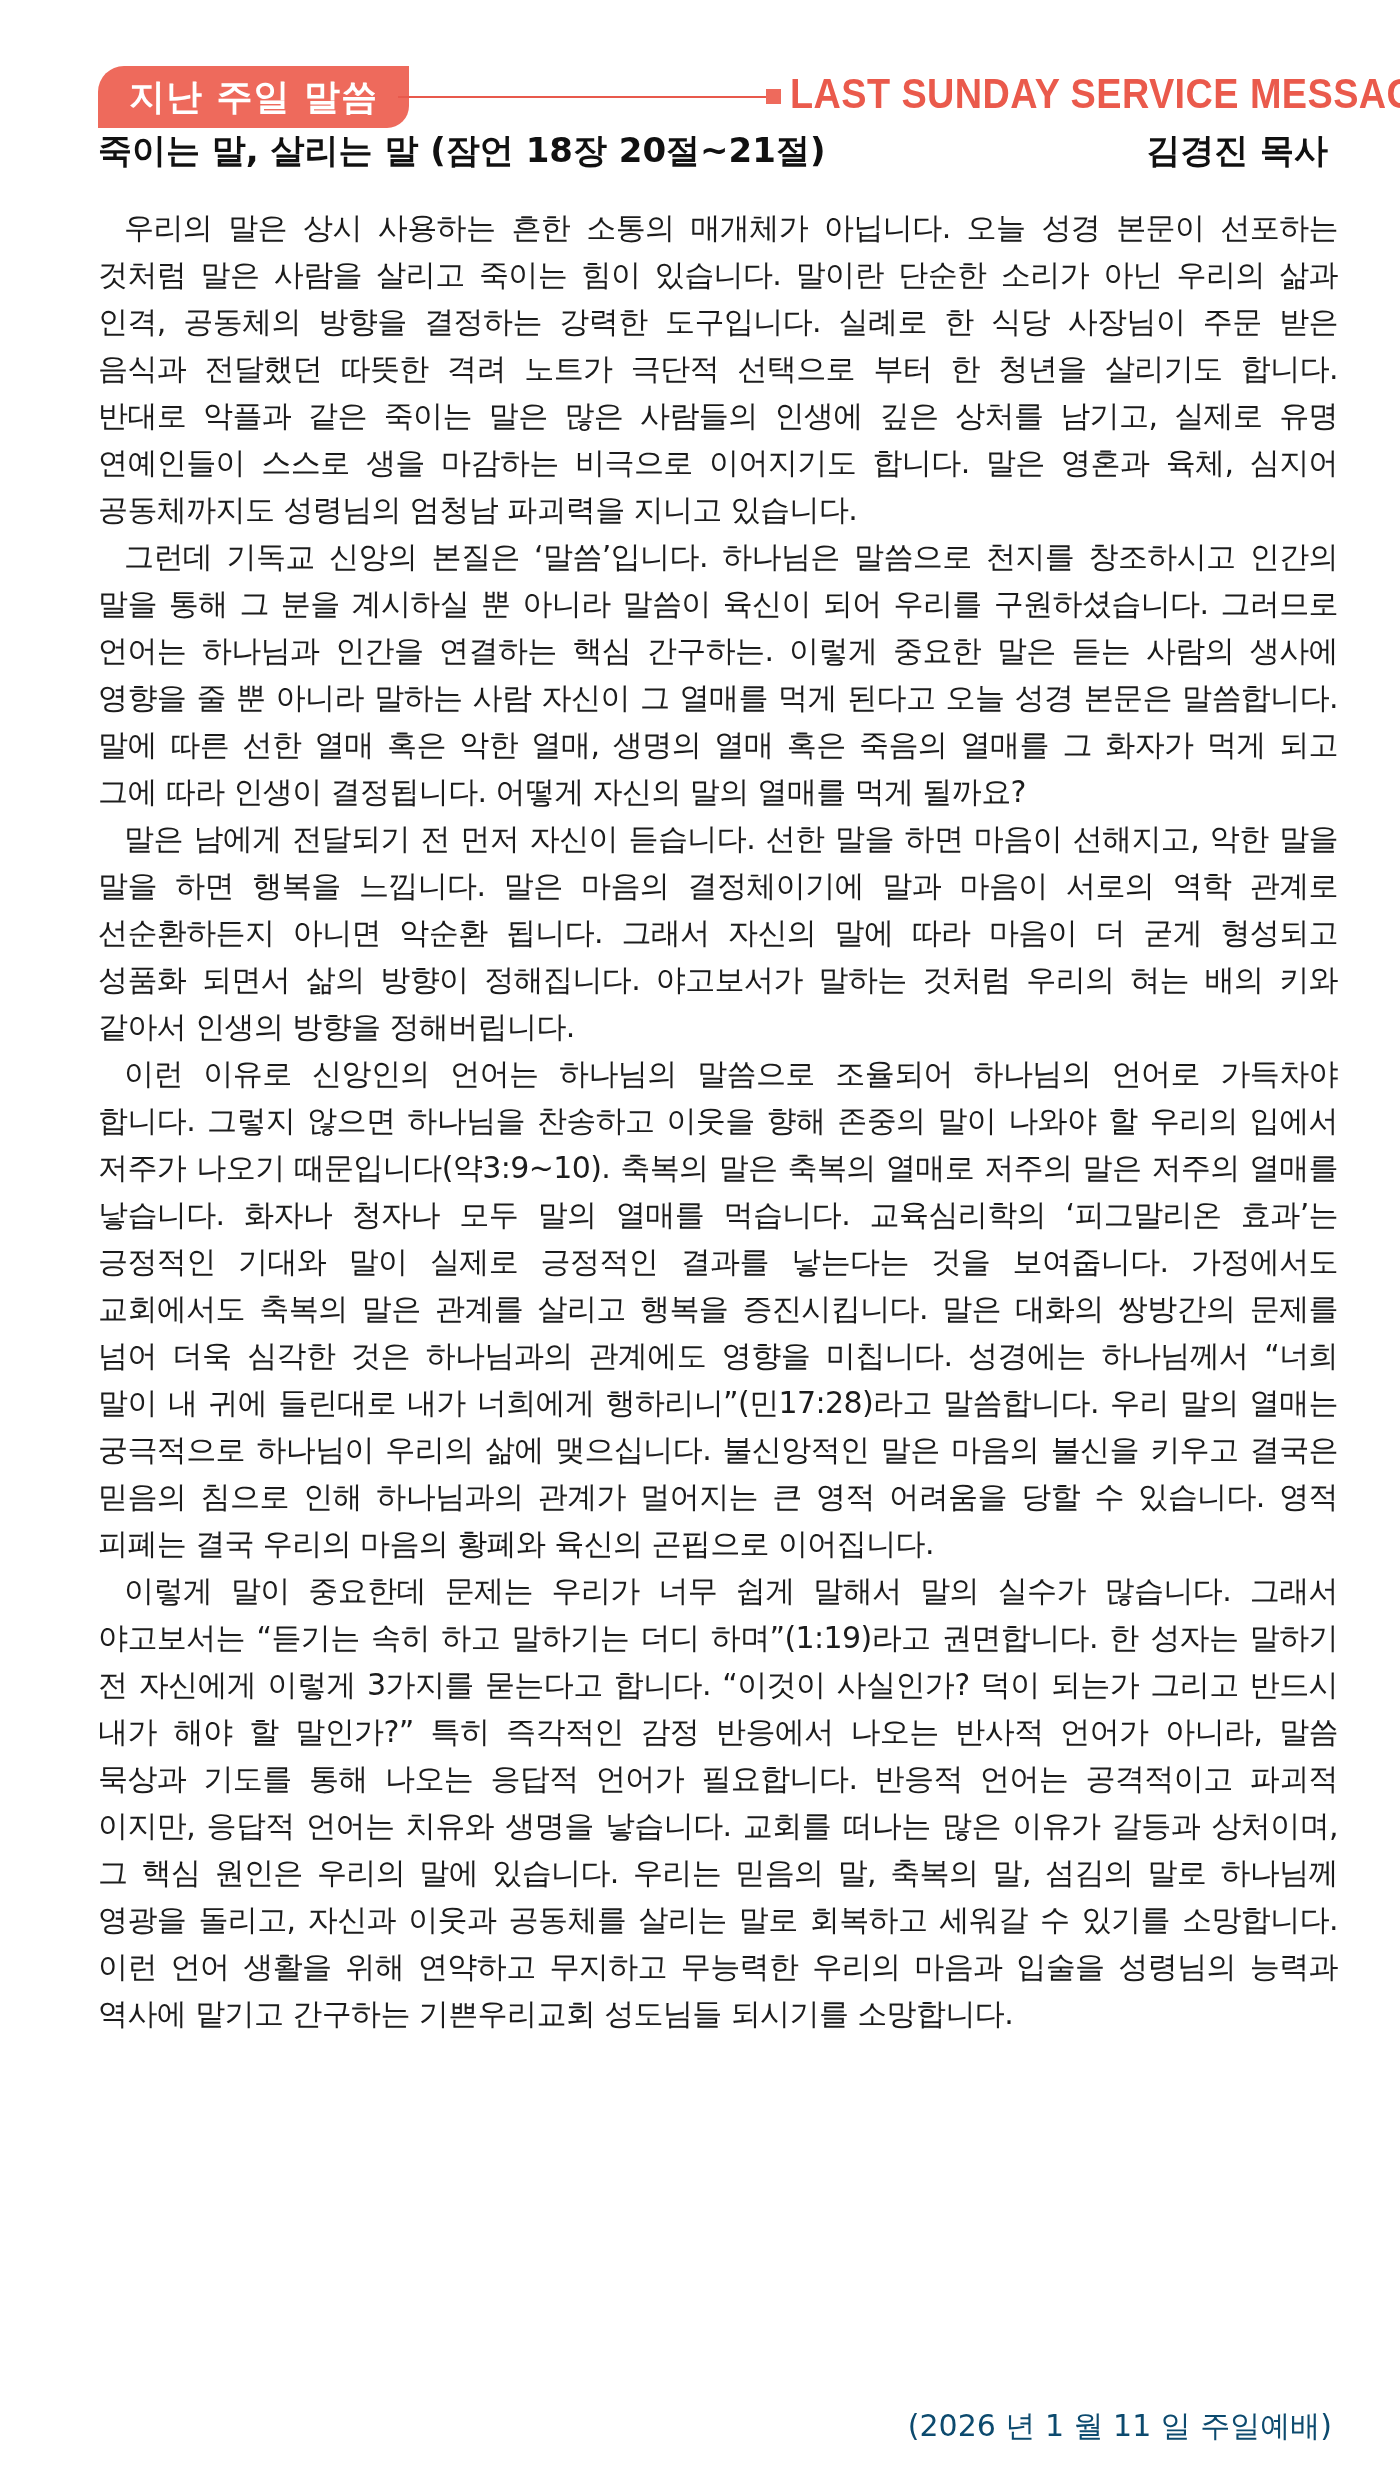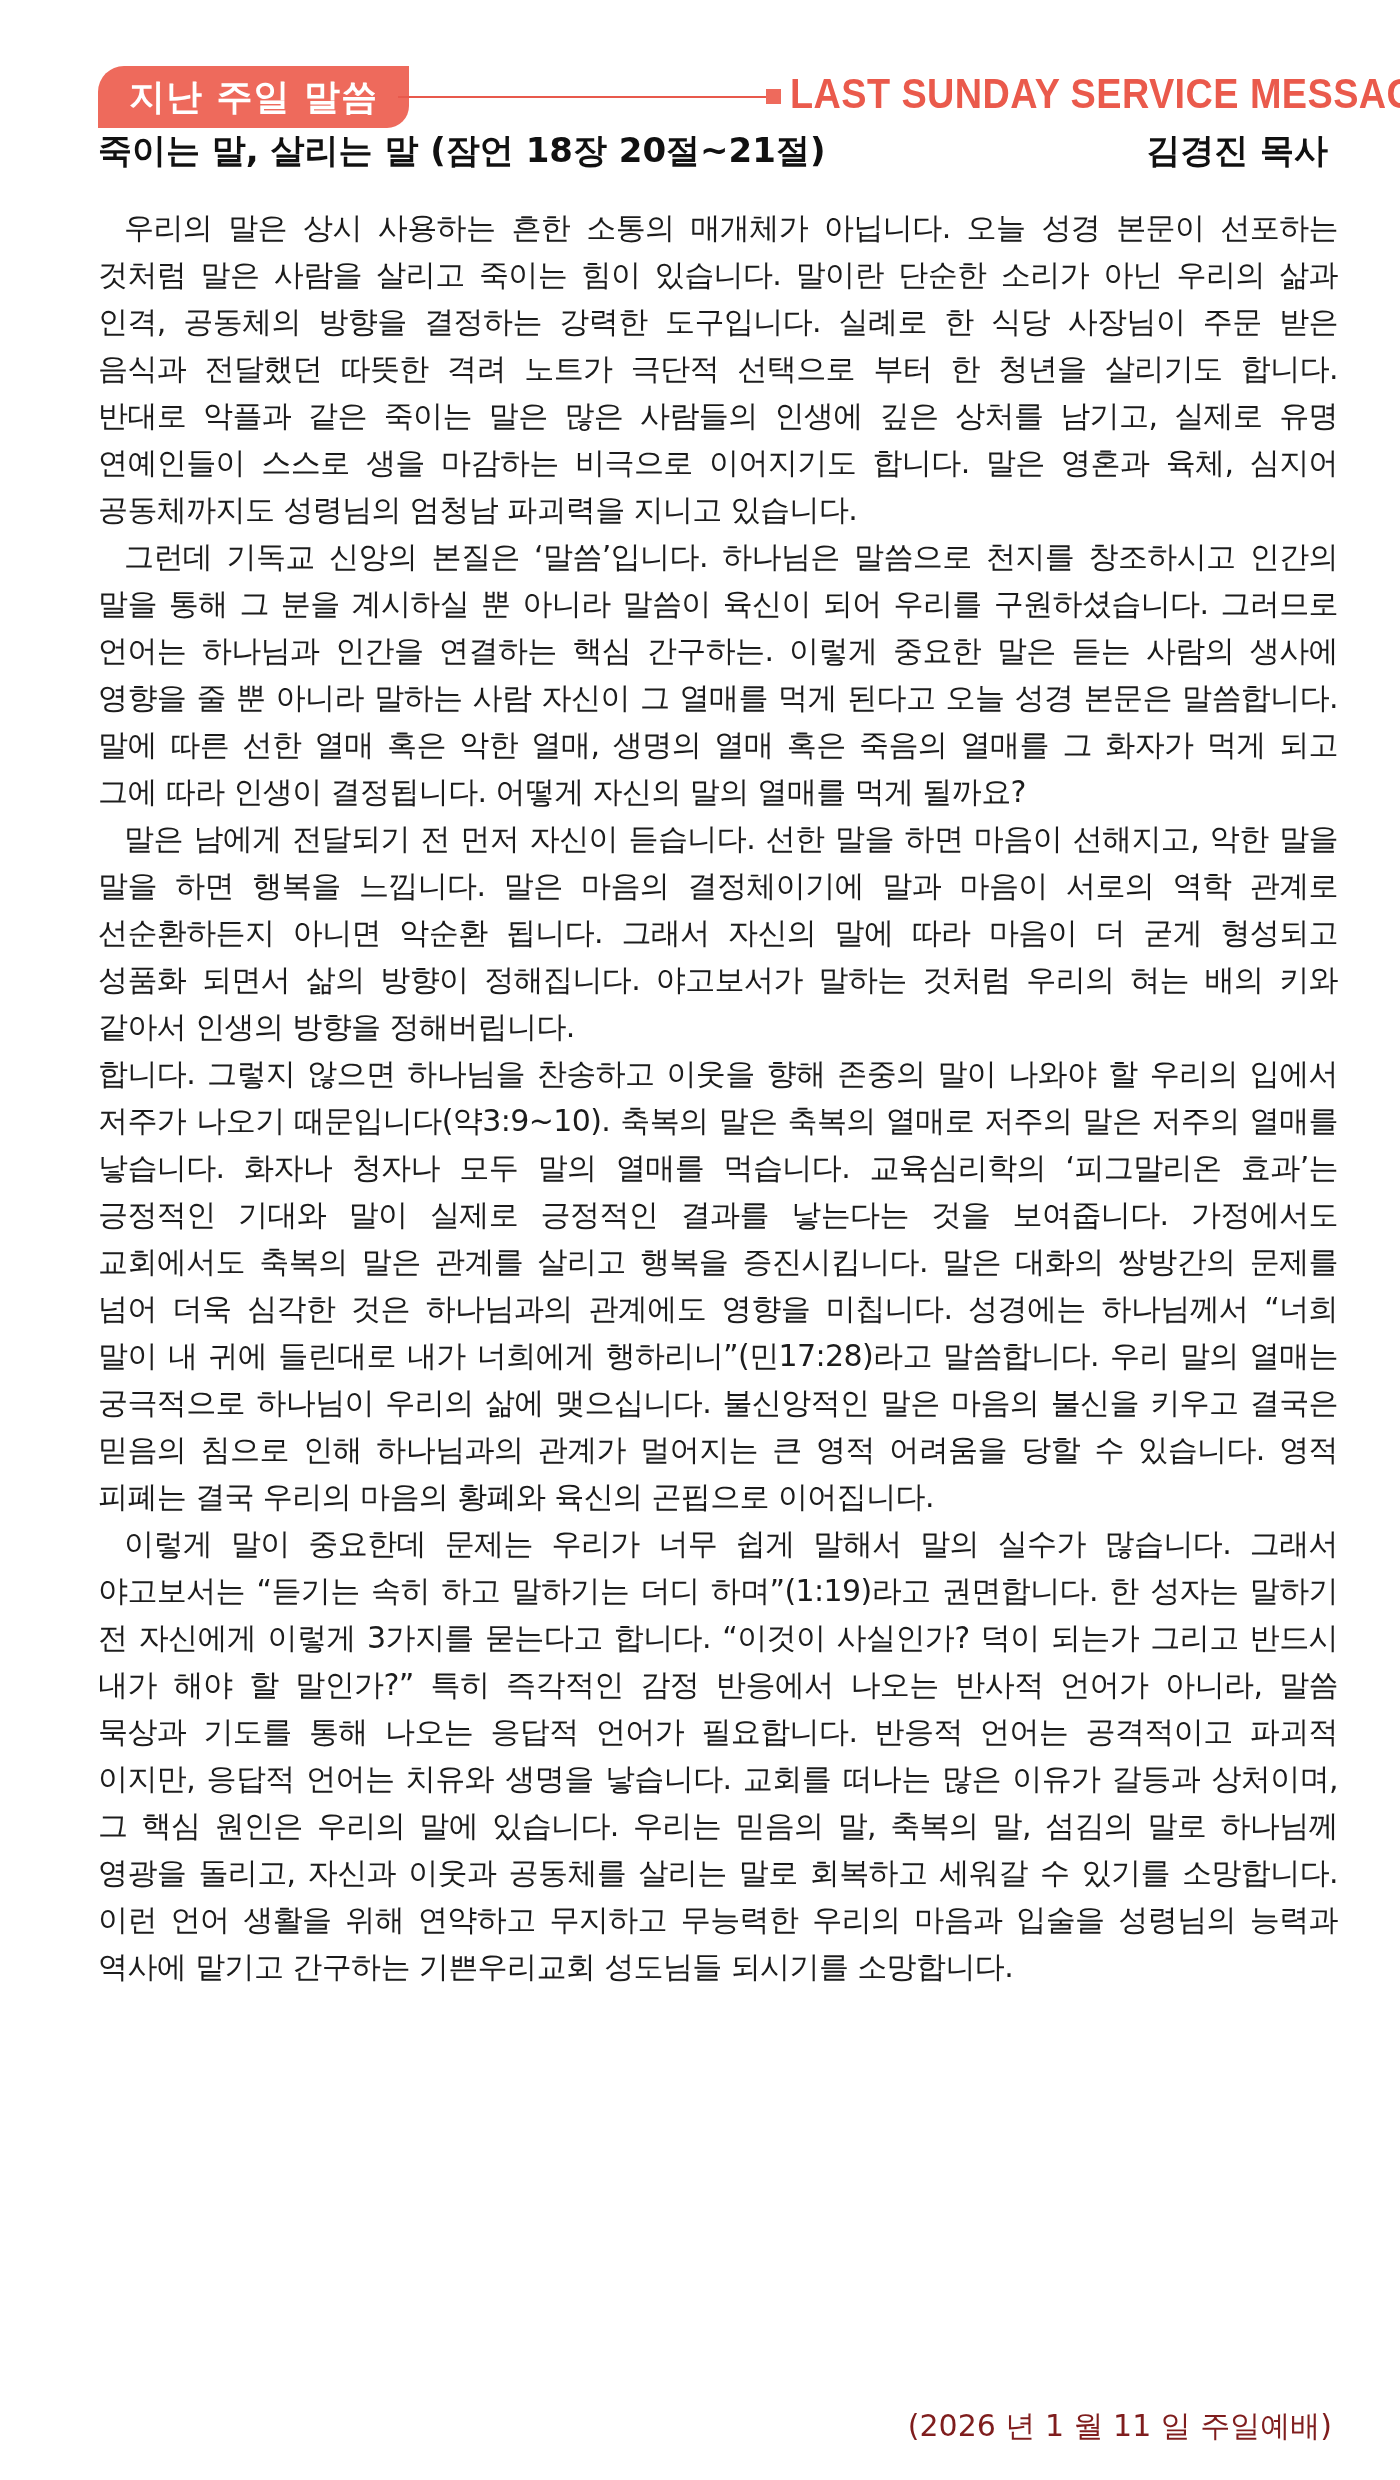--- a/index.html
+++ b/index.html
@@ -16,21 +16,21 @@
          font-size: 42px; color: #ea5a4c; letter-spacing: 0.5px; white-space: nowrap;
          transform: scaleX(0.9); transform-origin: left top; font-weight: bold; }
   .titlebar { position: absolute; left: 98px; top: 128px; width: 1230px; height: 50px; }
   .title { position: absolute; left: 0; top: 0; font-size: 34px; font-weight: bold; color: #111; white-space: nowrap; }
   .author { position: absolute; right: 0; top: 0; font-size: 34px; font-weight: bold; color: #111; white-space: nowrap; }
   .body { position: absolute; left: 98px; top: 204px; width: 1240px; }
   .line { display: block; font-size: 30px; line-height: 47px; height: 47px; white-space: nowrap;
           text-align: justify; text-align-last: justify; letter-spacing: -0.6px; color: #1c1c1c; }
   .line.indent { padding-left: 26px; }
   .line.last { text-align-last: left; }
-  .date { position: absolute; right: 68px; top: 2406px; font-size: 30px; color: #7f1d1d; white-space: nowrap; }
+  .date { position: absolute; right: 68px; top: 2406px; font-size: 30px; color: #0c4a6e; white-space: nowrap; }
 </style>
 </head>
 <body>
 
 <div class="header">
   <div class="badge">지난 주일 말씀</div>
   <div class="rule"></div>
   <div class="rule-end"></div>
   <div class="eng">LAST SUNDAY SERVICE MESSAGE</div>
 </div>
@@ -63,20 +63,21 @@
 
   <div>
     <span class="line indent">말은 남에게 전달되기 전 먼저 자신이 듣습니다. 선한 말을 하면 마음이 선해지고, 악한 말을</span>
     <span class="line">말을 하면 행복을 느낍니다. 말은 마음의 결정체이기에  말과 마음이 서로의 역학 관계로</span>
     <span class="line">선순환하든지 아니면 악순환 됩니다. 그래서 자신의 말에 따라 마음이 더 굳게 형성되고</span>
     <span class="line">성품화 되면서 삶의 방향이 정해집니다. 야고보서가 말하는 것처럼 우리의 혀는 배의 키와</span>
     <span class="line last">같아서 인생의 방향을 정해버립니다.</span>
   </div>
 
   <div>
+    <span class="line indent">이런 이유로 신앙인의 언어는 하나님의 말씀으로 조율되어 하나님의 언어로 가득차야</span>
     <span class="line">합니다. 그렇지 않으면 하나님을 찬송하고 이웃을 향해 존중의 말이 나와야 할 우리의 입에서</span>
     <span class="line">저주가 나오기 때문입니다(약3:9~10). 축복의 말은 축복의 열매로 저주의 말은 저주의 열매를</span>
     <span class="line">낳습니다. 화자나 청자나 모두 말의 열매를 먹습니다. 교육심리학의 ‘피그말리온 효과’는</span>
     <span class="line">긍정적인 기대와 말이 실제로 긍정적인 결과를 낳는다는 것을 보여줍니다. 가정에서도</span>
     <span class="line">교회에서도 축복의 말은 관계를 살리고 행복을 증진시킵니다. 말은 대화의 쌍방간의 문제를</span>
     <span class="line">넘어 더욱 심각한 것은 하나님과의 관계에도 영향을 미칩니다. 성경에는 하나님께서 “너희</span>
     <span class="line">말이 내 귀에 들린대로 내가 너희에게 행하리니”(민17:28)라고 말씀합니다. 우리 말의 열매는</span>
     <span class="line">궁극적으로 하나님이 우리의 삶에 맺으십니다. 불신앙적인 말은 마음의 불신을 키우고 결국은</span>
     <span class="line">믿음의 침으로 인해 하나님과의 관계가 멀어지는 큰 영적 어려움을 당할 수 있습니다. 영적</span>
     <span class="line last">피폐는 결국 우리의 마음의 황폐와 육신의 곤핍으로 이어집니다.</span>

